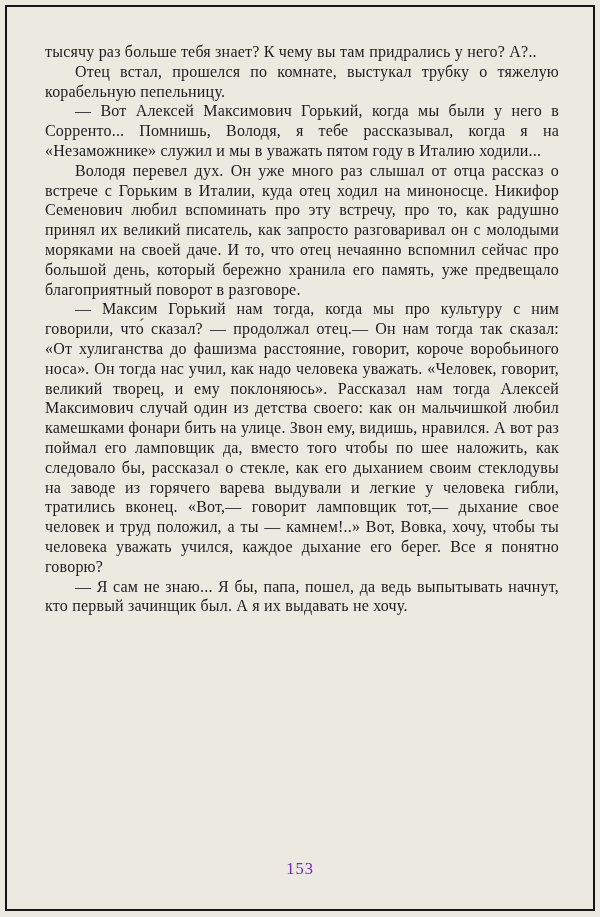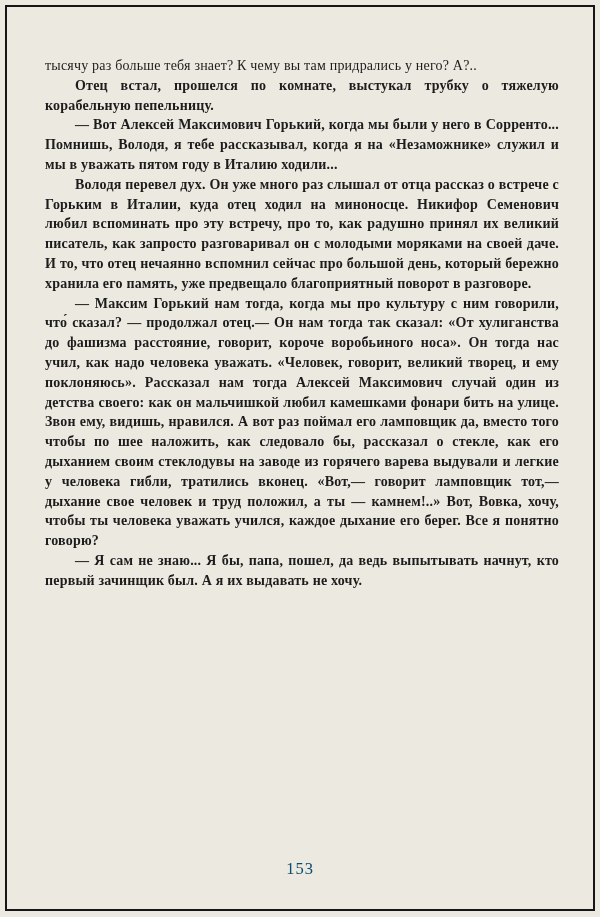--- a/index.html
+++ b/index.html
@@ -24,45 +24,44 @@
     right: 5px;
     bottom: 6px;
     border: 2px solid #161616;
     pointer-events: none;
   }
 
   .text-block {
     position: absolute;
     left: 45px;
     right: 41px;
-    top: 56px;
+    top: 42px;
     text-align: justify;
-    font-size: 14px;
+    font-size: 16px;
     line-height: 19.8px;
     letter-spacing: 0.2px;
   }
 
   .para {
     text-indent: 0;
   }
 
   .para.indent {
     text-indent: 30px;
-    font-weight: bold;
   }
 
   .page-number {
     position: absolute;
     left: 0;
     right: 0;
     bottom: 38px;
     text-align: center;
     font-size: 16.5px;
     letter-spacing: 1px;
-    color: #0c4a6e;
+    color: #6d28d9;
   }
 </style>
 </head>
 <body>
 
 <div class="page-border"></div>
 
 <div class="text-block">
     <p class="para">тысячу раз больше тебя знает? К чему вы там придрались у него? А?..</p>
     <p class="para indent">Отец встал, прошелся по комнате, выстукал трубку о тяжелую корабельную пепельницу.</p>

